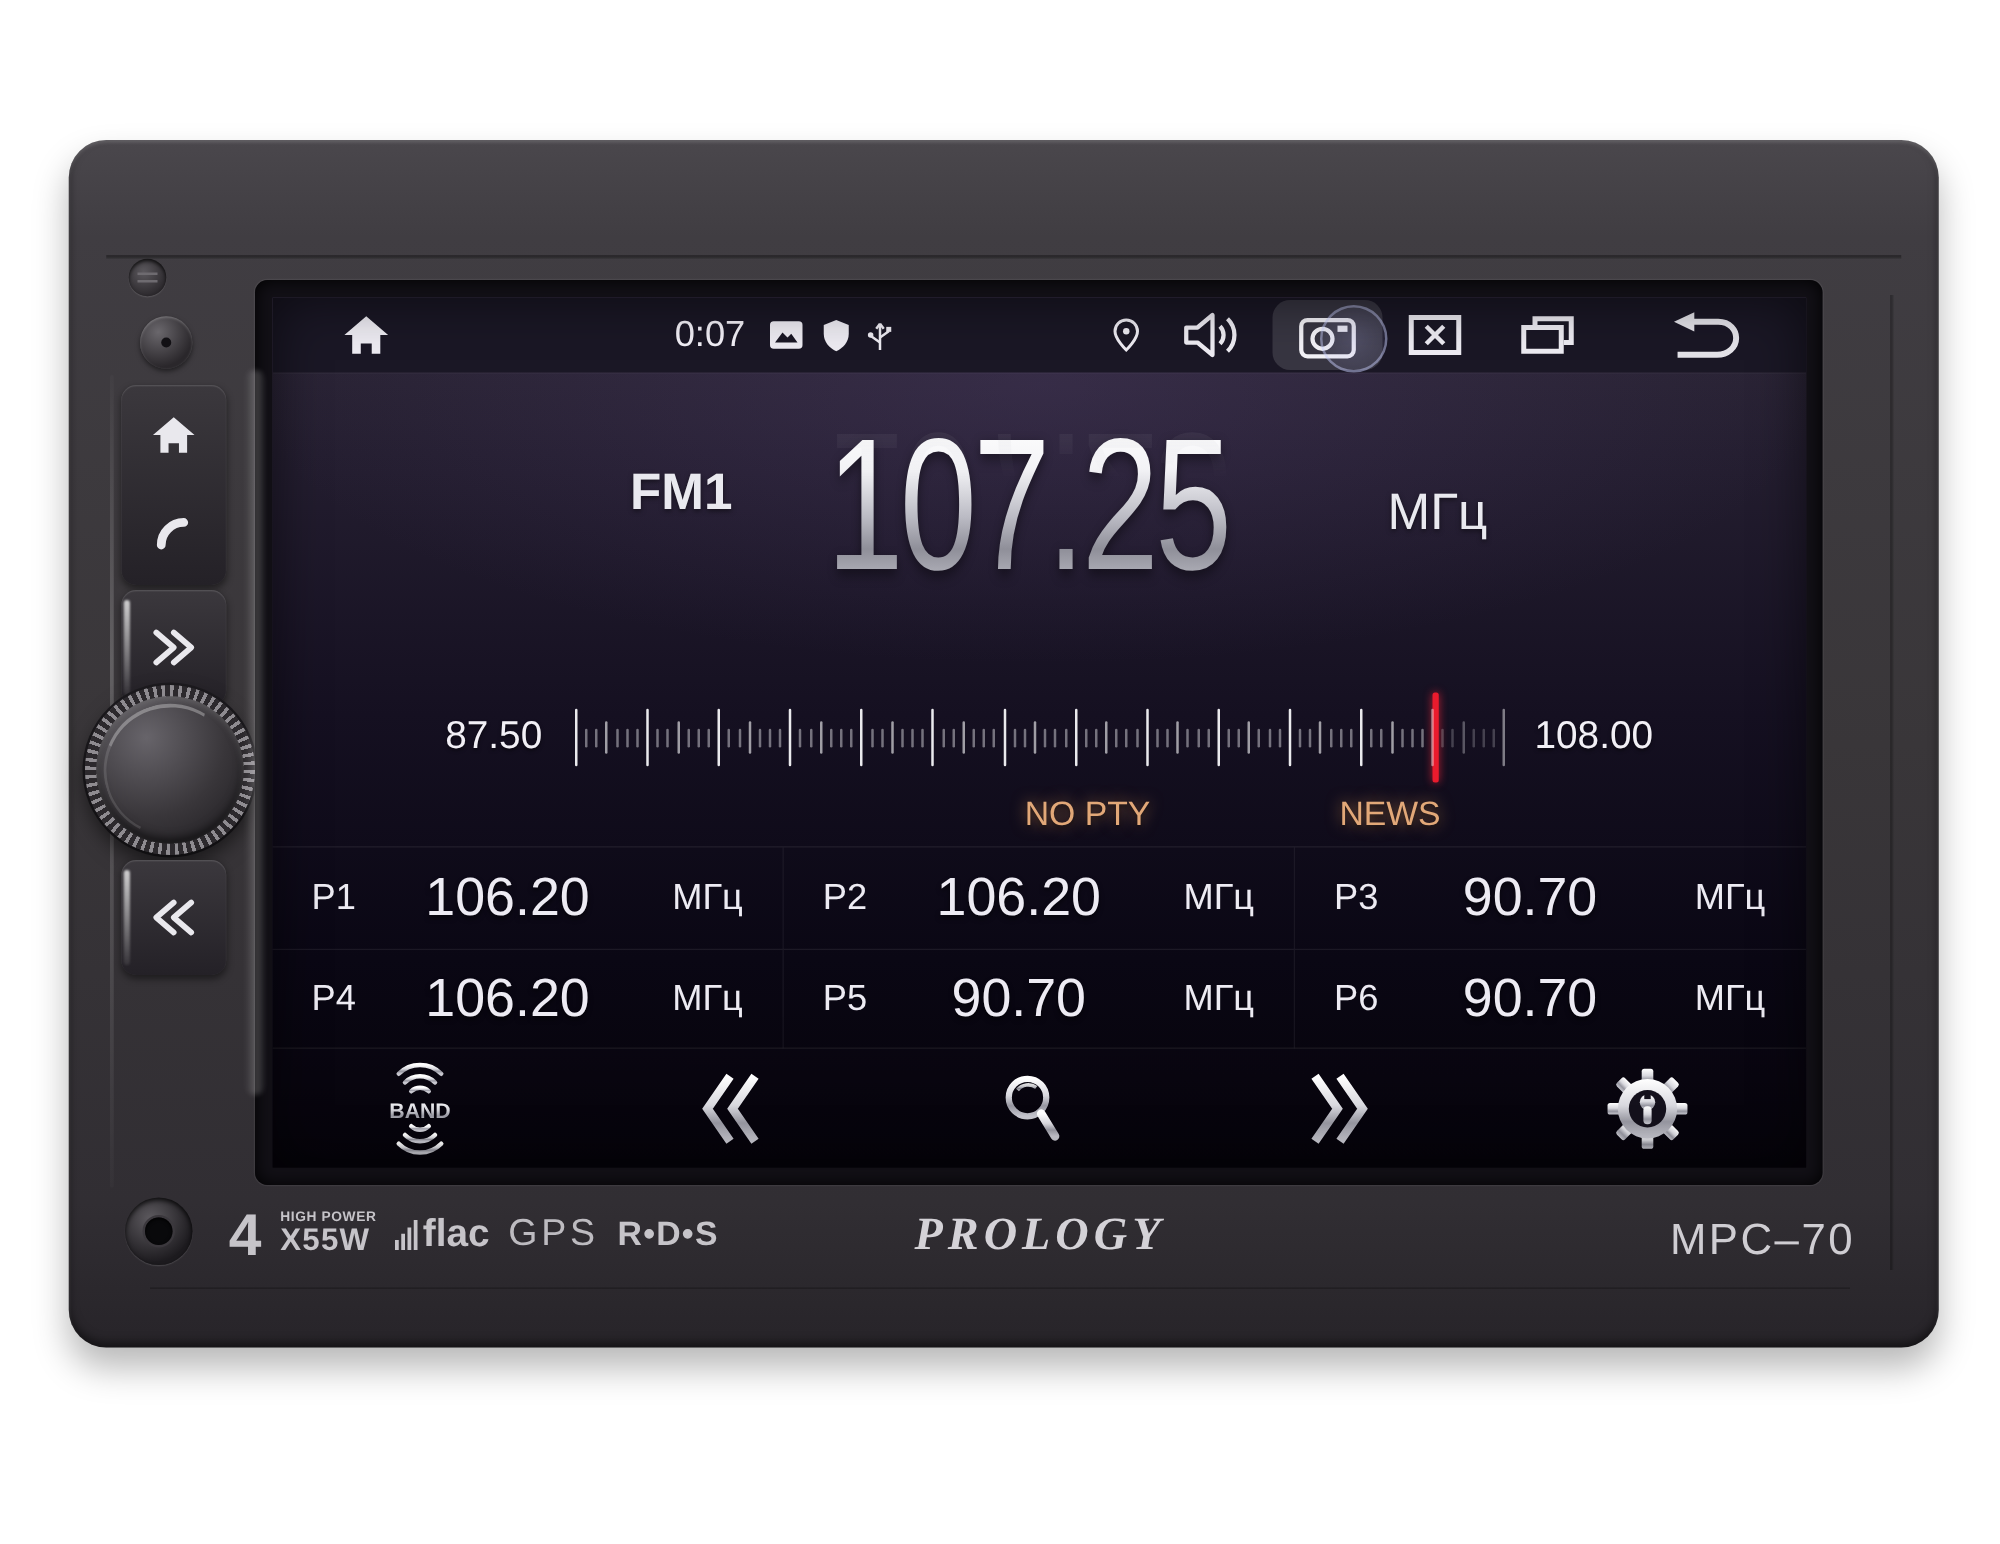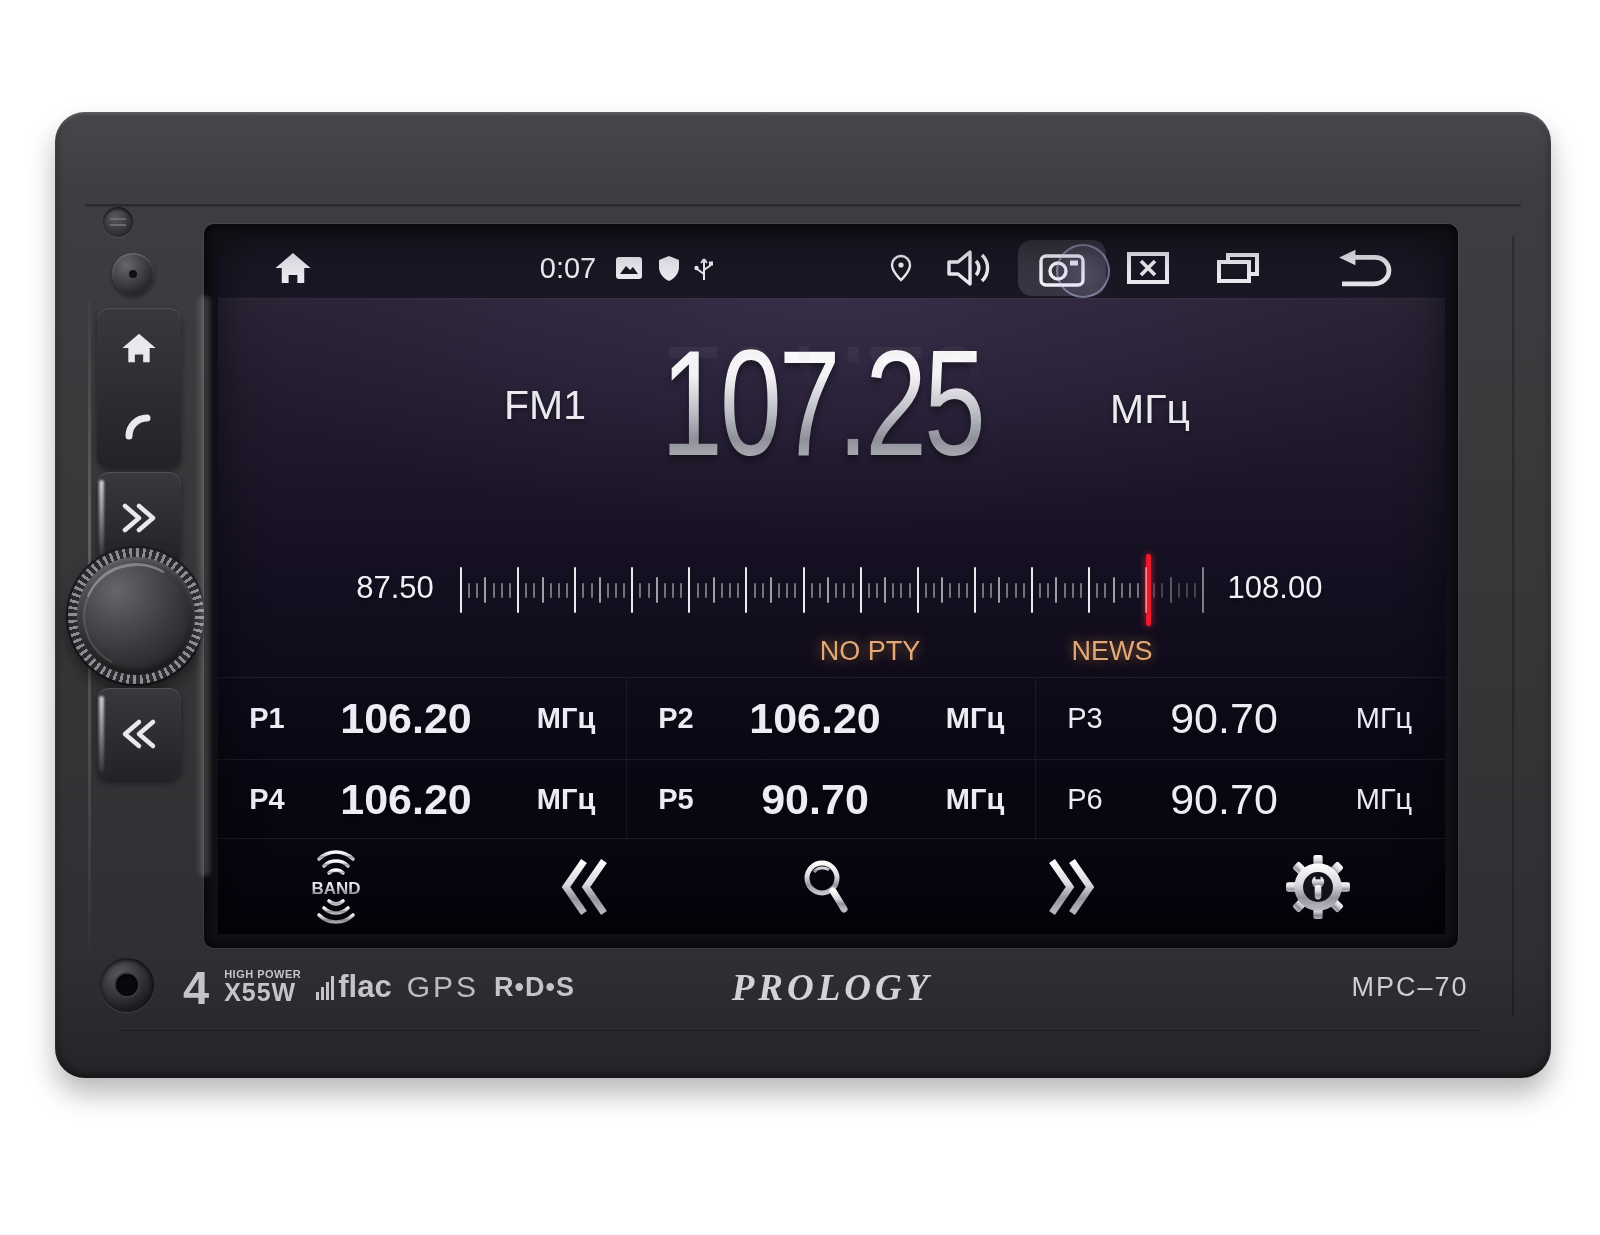--- a/index.html
+++ b/index.html
@@ -36,21 +36,21 @@
   .sb-item{position:absolute;top:0;height:60px;display:flex;align-items:center;justify-content:center;}
   .sb-title{color:#f1eff6;font-size:31px;}
   .sb-time{color:#f1eff6;font-size:29px;}
   .cam-tile{position:absolute;left:800px;top:2px;width:88px;height:56px;border-radius:14px;
     background:rgba(255,255,255,.13);display:flex;align-items:center;justify-content:center;}
   .cam-ripple{position:absolute;left:38px;top:4px;width:50px;height:50px;border-radius:50%;
     border:2px solid rgba(205,210,255,.45);background:radial-gradient(circle,rgba(170,170,230,.22),rgba(170,170,230,.05));}
 
   
   .fm-band,.fm-unit{position:absolute;color:#e9e9ef;font-size:41px;text-align:center;text-shadow:0 2px 4px rgba(0,0,0,.5);}
-  .fm-band{left:257px;top:144px;width:140px;}
+  .fm-band{left:257px;top:132px;width:140px;font-weight:bold;}
   .fm-unit{left:852px;top:148px;width:160px;}
   .fm-digits{position:absolute;left:364px;top:86px;width:480px;height:160px;text-align:center;
     font-size:150px;line-height:158px;font-weight:400;letter-spacing:-4px;
     transform:scaleX(.74);transform-origin:50% 50%;
     background:linear-gradient(180deg,#ffffff 6%,#f3f3f6 32%,#bbbbc4 56%,#8f8f99 72%,#d2d2da 100%);
     -webkit-background-clip:text;background-clip:text;color:transparent;
     filter:drop-shadow(0 4px 5px rgba(0,0,0,.45));}
   .fm-mirror{position:absolute;left:364px;top:240px;width:480px;height:160px;text-align:center;
     font-size:150px;line-height:158px;font-weight:400;letter-spacing:-4px;
     transform:scaleX(.74) scaleY(-1);transform-origin:50% 0%;
@@ -69,21 +69,21 @@
   .pointer{position:absolute;top:10px;width:5px;height:72px;border-radius:2px;
     box-shadow:0 0 7px rgba(255,40,60,.75);}
   .pty{position:absolute;top:398px;width:180px;font-size:27px;text-align:center;
     text-shadow:0 0 12px rgba(238,160,88,.6),0 2px 3px rgba(0,0,0,.5);}
   .pty-left{left:562px;} .pty-right{left:804px;}
 
   
   .presets{position:absolute;left:0;top:439px;width:1227px;height:161px;display:grid;
     grid-template-columns:1fr 1fr 1fr;grid-template-rows:1fr 1fr;border-top:1px solid rgba(255,255,255,.08);}
   .pcell{display:flex;align-items:center;padding-left:16px;color:#edebf3;cursor:default;}
-  .pcell:not(:nth-child(3n)){border-right:1px solid rgba(255,255,255,.06);font-weight:bold;}
+  .pcell:not(:nth-child(3n)){border-right:1px solid rgba(255,255,255,.06);}
   .pcell:nth-child(n+4){border-top:1px solid rgba(255,255,255,.07);}
   .p-id{width:66px;font-size:29px;text-align:center;}
   .p-freq{width:212px;font-size:43px;text-align:center;text-shadow:0 2px 4px rgba(0,0,0,.55);}
   .p-unit{width:108px;font-size:29px;text-align:center;}
 
   
   .toolbar{position:absolute;left:0;top:600px;width:1227px;height:96px;
     background:linear-gradient(180deg,rgba(10,6,18,.55),rgba(5,3,10,.65));
     border-top:1px solid rgba(255,255,255,.09);}
   .tool{position:absolute;top:0;height:96px;display:flex;align-items:center;justify-content:center;cursor:default;}
@@ -135,21 +135,21 @@
   .b-pw1{font-size:11px;font-weight:700;letter-spacing:.5px;}
   .b-pw2{font-size:25px;font-weight:700;letter-spacing:1px;}
   .b-flac{display:flex;align-items:center;gap:4px;}
   .flac-bars{display:flex;align-items:flex-end;gap:2px;height:26px;}
   .flac-bars b{display:block;width:3px;background:#c6c4c9;}
   .b-flac span{font-size:31px;font-weight:700;line-height:26px;}
   .b-gps{font-size:30px;letter-spacing:3px;color:#bdbbc0;}
   .b-rds{font-size:27px;font-weight:700;letter-spacing:1px;}
   .brand{position:absolute;left:712px;top:966px;width:240px;text-align:center;color:#d4d2d7;
     font-family:"Liberation Serif",serif;font-style:italic;font-weight:700;font-size:37px;letter-spacing:4px;}
-  .model{position:absolute;left:1320px;top:972px;width:180px;text-align:center;color:#cfcdd2;font-size:27px;letter-spacing:2px;}
+  .model{position:absolute;left:1320px;top:972px;width:180px;text-align:center;color:#cfcdd2;font-size:35px;letter-spacing:2px;}
 
   svg{display:block;}
 </style>
 </head>
 <body>
 
 <svg width="0" height="0" style="position:absolute">
     <defs>
   <linearGradient id="metV" x1="0" y1="0" x2="0" y2="1">
     <stop offset="0" stop-color="#ffffff"></stop>

